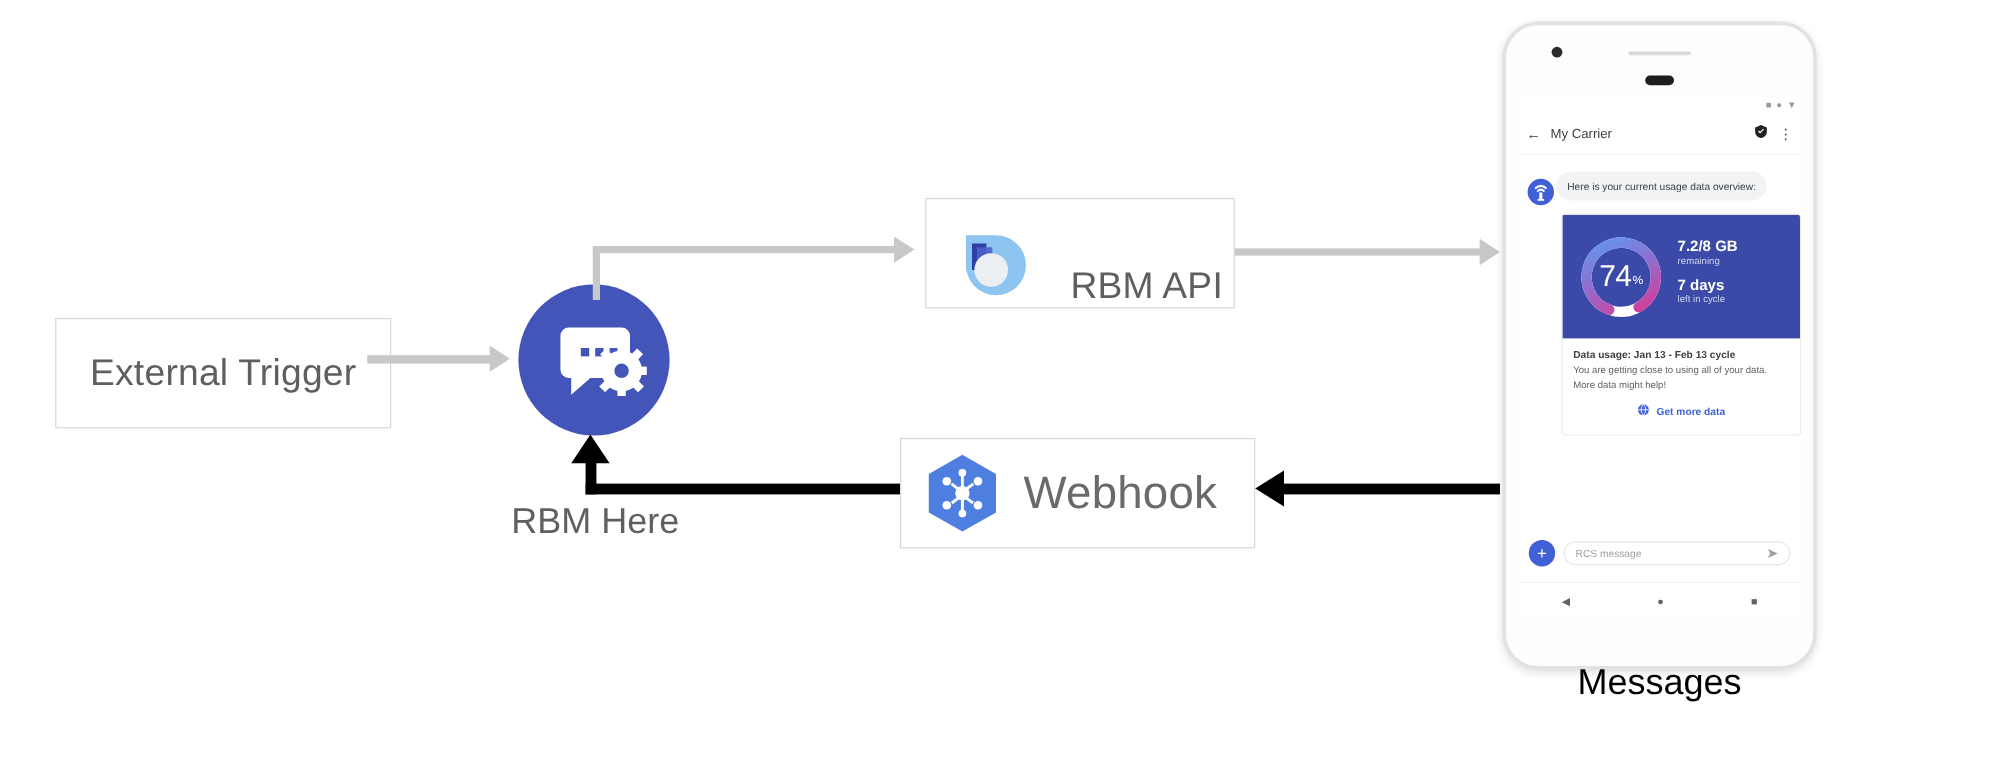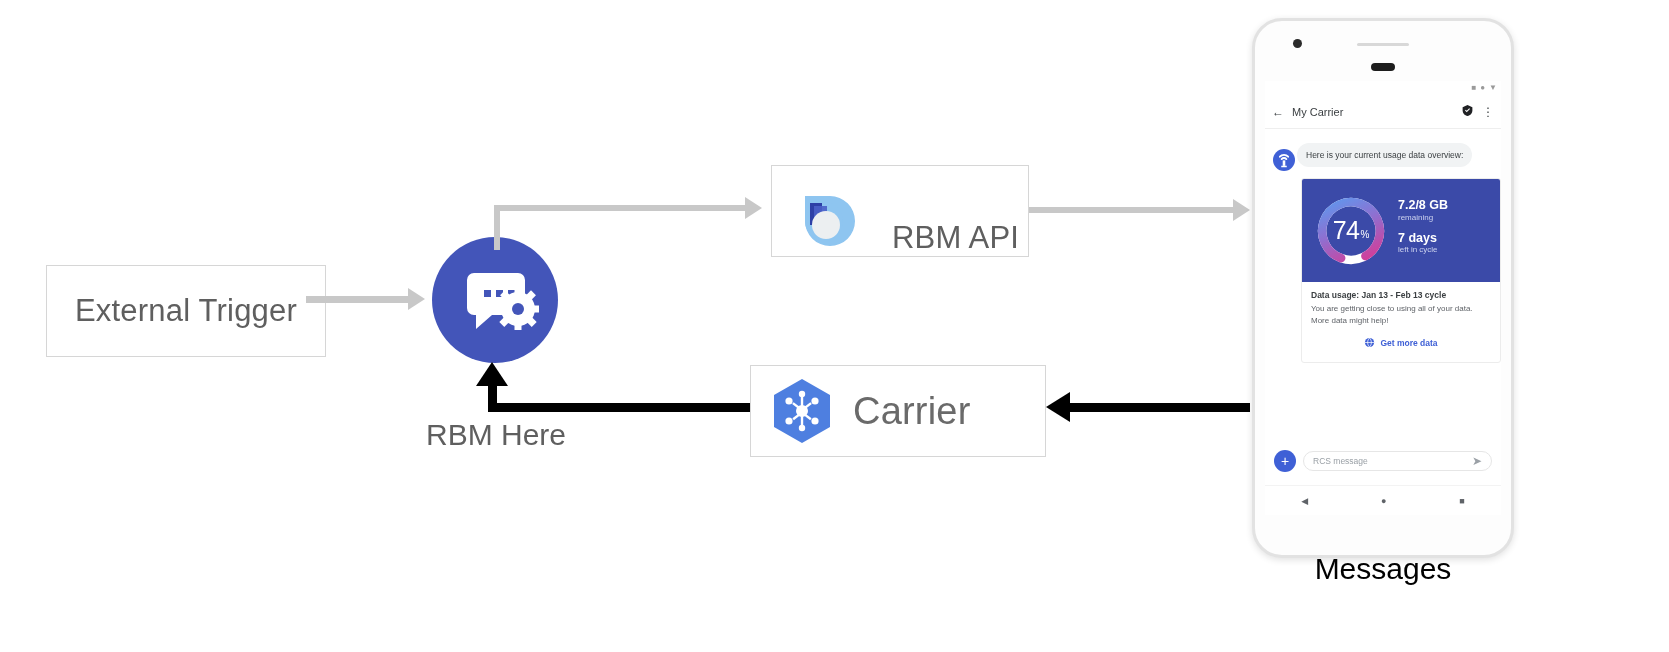--- a/index.html
+++ b/index.html
@@ -325,21 +325,21 @@
           <circle cx="37" cy="54" r="3.2"></circle>
           <rect x="27" y="31" width="10" height="2.4" transform="rotate(37 32 32)"></rect>
           <rect x="37" y="31" width="10" height="2.4" transform="rotate(-37 42 32)"></rect>
           <rect x="27" y="41" width="10" height="2.4" transform="rotate(-37 32 42)"></rect>
           <rect x="37" y="41" width="10" height="2.4" transform="rotate(37 42 42)"></rect>
           <rect x="35.8" y="22" width="2.4" height="10"></rect>
           <rect x="35.8" y="42" width="2.4" height="10"></rect>
         </g>
       </svg>
     </span>
-    <span class="node-label">Carrier</span>
+    <span class="node-label">Webhook</span>
   </div>
 
   <div class="black-line" style="left:1070px; top:403px; width:180px; height:9px;"></div>
   <div class="arrow-head left-black" style="left:1046px; top:392px;"></div>
 
   <div class="black-line" style="left:488px; top:403px; width:262px; height:9px;"></div>
   <div class="black-line" style="left:488px; top:384px; width:9px; height:28px;"></div>
   <div class="arrow-head up-black" style="left:476px; top:362px;"></div>
 
   <div id="phone">

